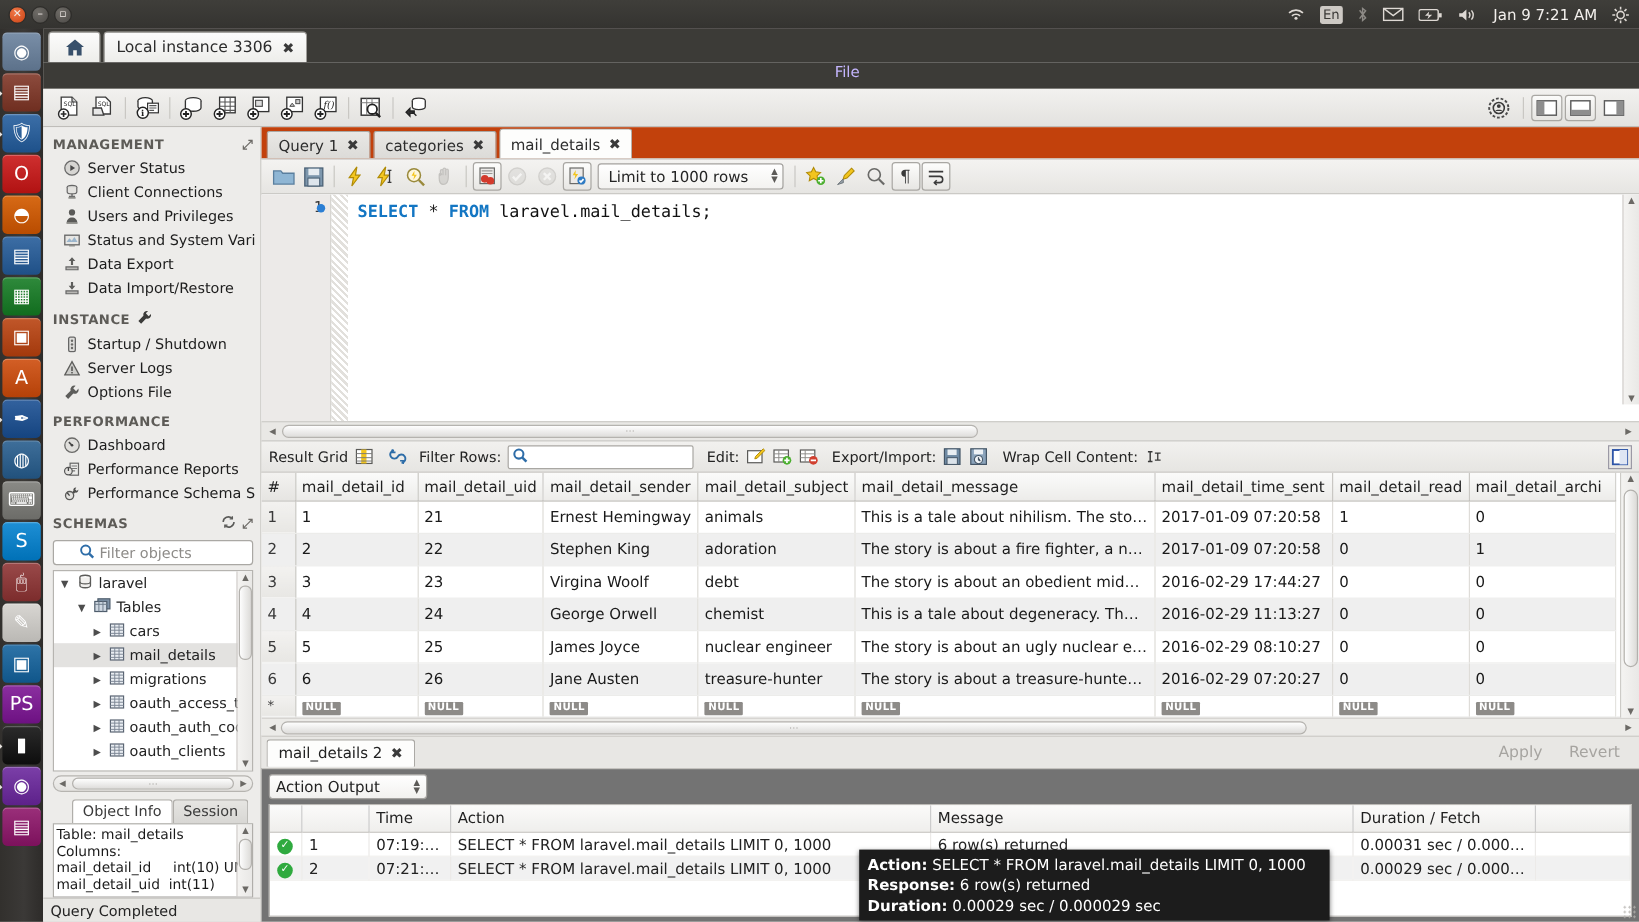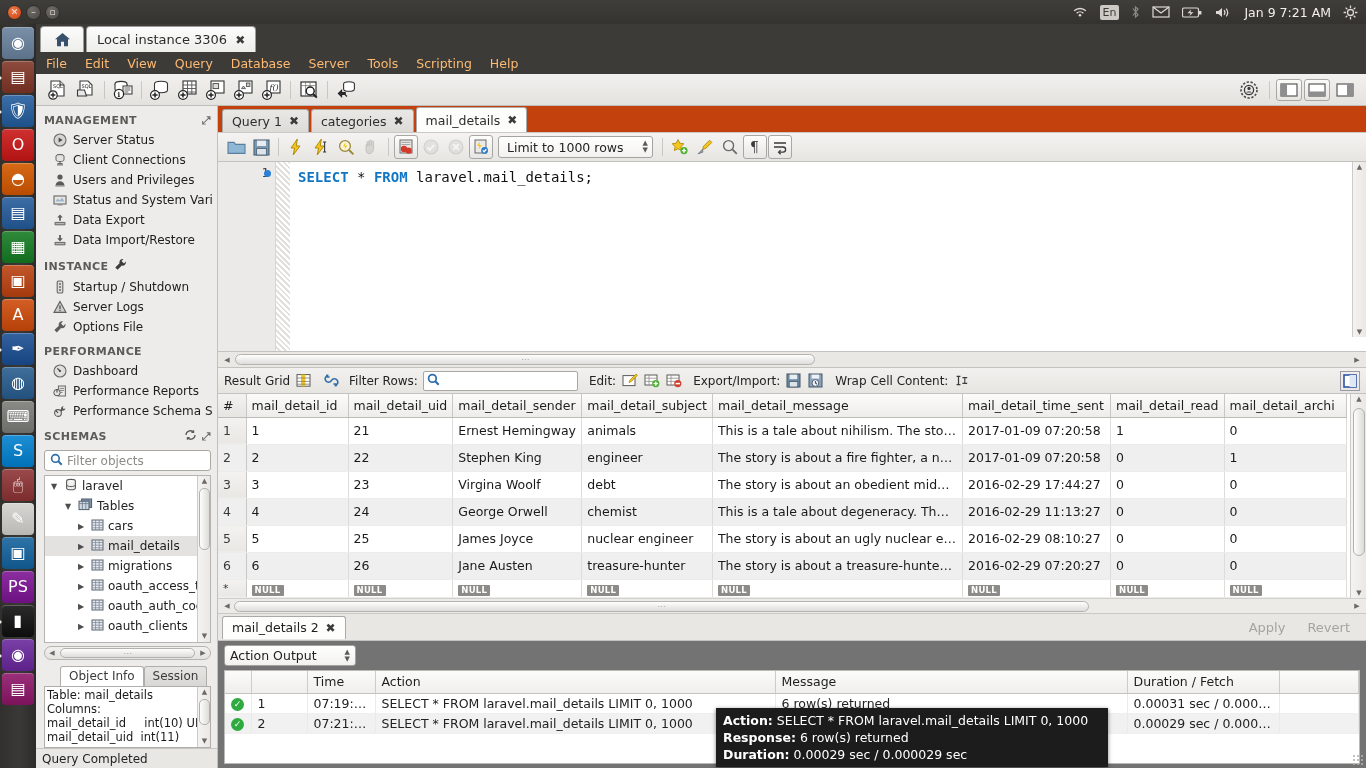--- a/index.html
+++ b/index.html
@@ -54,22 +54,22 @@
   .htab { width:44px; height:26px; margin-left:4px;
           background:linear-gradient(#fcfcfc,#ededea);
           border:1px solid #9f9d99; border-bottom:none;
           border-radius:4px 4px 0 0; display:flex; align-items:center; justify-content:center; }
   .ctab { height:26px; background:linear-gradient(#fcfcfc,#ededea);
           border:1px solid #9f9d99; border-bottom:none; border-radius:4px 4px 0 0;
           display:flex; align-items:center; gap:8px; padding:0 10px; font-size:13px; color:#2c2c2c; }
   .xglyph { color:#3a3a3a; font-size:12px; font-weight:bold; }
 
   
-  #menubar { height:22px; background:#3c3b37; color:#fdba74; display:flex;
-             align-items:center; padding-left:10px; gap:18px; font-size:12.5px; }
+  #menubar { height:22px; background:#3c3b37; color:#c4b5fd; display:flex;
+             align-items:center; padding-left:10px; gap:18px; font-size:12.5px;flex-direction:column; }
 
   
   #maintool { height:32px; background:linear-gradient(#f2f1ef,#e3e2df);
               border-bottom:1px solid #bfbdb9; display:flex; align-items:center; padding:0 8px; }
   .tbi { width:28px; height:28px; display:flex; align-items:center; justify-content:center;
          position:relative; }
   .tsep { width:1px; height:18px; background:#c9c7c3; margin:0 4px; }
   #maintool .right { margin-left:auto; display:flex; align-items:center; gap:2px; }
   .panelbtn { width:26px; height:22px; border:1px solid #a9a7a3; border-radius:3px;
               background:linear-gradient(#fbfbfa,#e6e5e2); display:flex;
@@ -87,21 +87,21 @@
   .sechead .exp { margin-left:auto; color:#6d6b67; font-size:11px; }
   .navitem { height:20px; display:flex; align-items:center; gap:6px; padding-left:16px;
              font-size:12px; color:#1d1d1d; white-space:nowrap; overflow:hidden; }
   .ni-ico { width:15px; height:15px; display:flex; align-items:center; justify-content:center;
             font-size:12px; color:#5a5a5a; flex:none; }
 
   
   #schemas { display:flex; flex-direction:column; flex:1; min-height:0; }
   .filterbox { margin:3px 6px 4px 8px; height:21px; background:#fff;
                border:1px solid #aaa8a4; border-radius:3px; display:flex; align-items:center;
-               gap:4px; padding:0 5px; }
+               gap:4px; padding:0 21px; }
   .filterbox input { border:none; outline:none; font-size:12px; width:100%;
                      font-family:inherit; color:#333; background:transparent; }
   .filterbox input::placeholder { color:#8d8b88; }
   #tree { background:#fff; border:1px solid #b6b4b0; margin:0 6px 0 8px;
           flex:1; min-height:0; overflow:hidden; position:relative; font-size:12px; }
   .trow { height:20px; display:flex; align-items:center; gap:4px; white-space:nowrap; }
   .trow.sel { background:#e3e2e0; }
   .tw { width:12px; text-align:center; color:#4d4d4d; font-size:8px; flex:none; }
   .dbico, .tblsico, .tbico { flex:none; display:inline-block; }
   .vsb { position:absolute; right:0; top:0; width:13px; height:100%;
@@ -1045,21 +1045,21 @@
                 <td>This is a tale about nihilism. The sto…</td>
                 <td>2017-01-09 07:20:58</td>
                 <td>1</td>
                 <td>0</td>
               </tr>
               <tr class="alt">
                 <td class="rownum">2</td>
                 <td>2</td>
                 <td>22</td>
                 <td>Stephen King</td>
-                <td>engineer</td>
+                <td>adoration</td>
                 <td>The story is about a fire fighter, a n…</td>
                 <td>2017-01-09 07:20:58</td>
                 <td>0</td>
                 <td>1</td>
               </tr>
               <tr>
                 <td class="rownum">3</td>
                 <td>3</td>
                 <td>23</td>
                 <td>Virgina Woolf</td>

